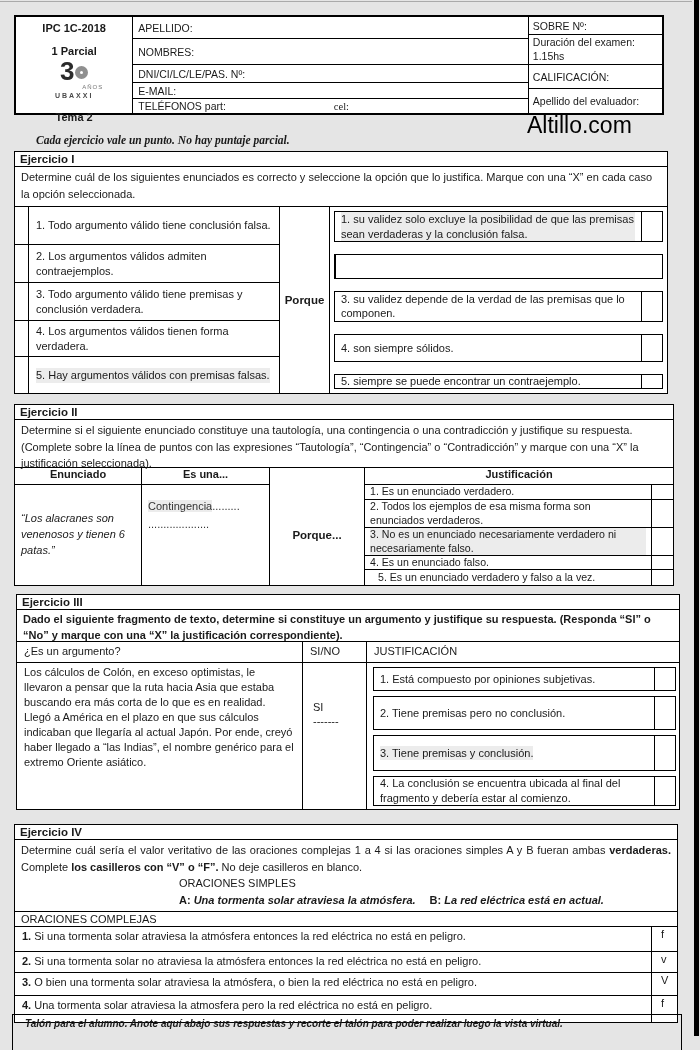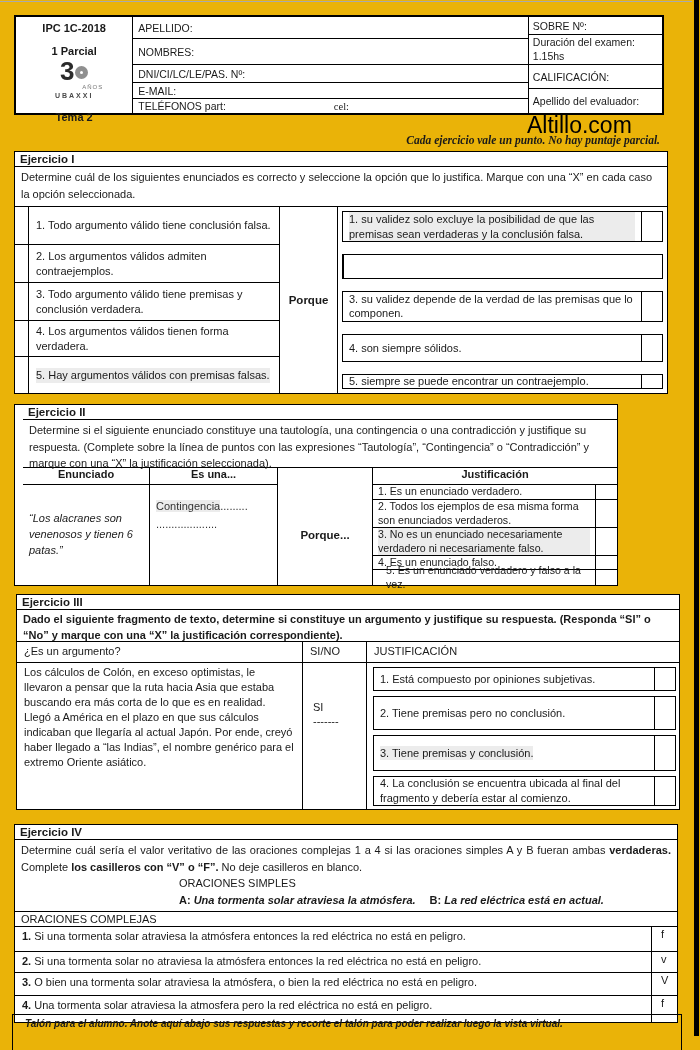--- a/index.html
+++ b/index.html
@@ -1,16 +1,16 @@
 <!DOCTYPE html>
 <html><head>
 <meta charset="utf-8">
 <style>
   html,body{margin:0;padding:0;background:#fff;}
-  .page{position:relative;width:700px;height:1050px;background:#eab308;overflow:hidden;
+  .page{position:relative;width:700px;height:1050px;background:#e5e5e5;overflow:hidden;
         font-family:"Liberation Sans",sans-serif;font-size:11px;color:#1a1a1a;}
   .top-line{position:absolute;left:0;top:1px;width:692px;height:1px;background:#aaa;}
   .right-strip{position:absolute;left:694px;top:0;width:5px;height:1036px;background:#000;}
 
   
   .hdr{position:absolute;left:14px;top:15px;width:650px;height:100px;border:2px solid #000;
        display:flex;box-sizing:border-box;background:#fff;}
   .hdr *{box-sizing:border-box;}
   .hdr-left{width:118px;border-right:1px solid #000;text-align:center;padding-top:5px;}
   .course{font-weight:bold;font-size:11px;}
@@ -34,49 +34,49 @@
   .cel-label{margin-left:108px;font-family:Liberation Serif, serif;}
   .hdr-right{width:135px;border-left:1px solid #000;display:flex;flex-direction:column;}
   .hdr-right .hrow{padding:0 4px;}
   .rr-sobre{height:18px;}
   .rr-dur{height:30px;display:block;padding-top:2px;line-height:1.35;}
   .rr-cal{height:24px;}
   .rr-eval{flex:1;}
 
   
   .watermark{position:absolute;left:527px;top:112px;font-size:23px;color:#000;}
-  .note{position:absolute;left:0;top:134px;width:660px;text-align:right;
-        font-family:"Liberation Serif",serif;font-style:italic;font-weight:bold;font-size:11.5px;}
+  .note{position:absolute;left:0;top:134px;width:660px;text-align:left;
+        font-family:"Liberation Serif",serif;font-style:italic;font-weight:bold;font-size:11.5px;padding-left:36px;}
 
   
   .box{position:absolute;border:1px solid #000;background:#fff;box-sizing:border-box;}
   .box *{box-sizing:border-box;}
   .btitle{font-weight:bold;font-size:11.5px;padding:1px 5px;border-bottom:1px solid #000;}
   .bdesc{padding:2px 6px 3px;border-bottom:1px solid #000;line-height:1.55;}
   .hl{background:#ececec;}
 
   
   .ej1{left:14px;top:151px;width:654px;}
   .ej1-grid{display:flex;height:186px;}
   .ej1-left{width:264px;display:flex;flex-direction:column;}
   .srow{display:flex;border-bottom:1px solid #000;}
   .srow:last-child{border-bottom:none;}
   .s38{height:38px;} .s36{height:36px;}
   .scb{width:14px;border-right:1px solid #000;}
   .stext{flex:1;padding:1px 7px;display:flex;align-items:center;line-height:1.36;}
-  .ej1-porque{width:59px;border-left:1px solid #000;border-right:1px solid #000;
+  .ej1-porque{width:51px;border-left:1px solid #000;border-right:1px solid #000;
               display:flex;align-items:center;justify-content:center;font-weight:bold;font-size:11.5px;}
   .ej1-right{flex:1;padding:4px 4px;display:flex;flex-direction:column;gap:12px;}
   .jbox{border:1px solid #000;display:flex;}
   .jtext{flex:1;padding:1px 6px;display:flex;align-items:center;line-height:1.33;}
   .jcb{width:21px;border-left:1px solid #000;}
   .j31{height:31px;} .j36{height:36px;} .j33{height:15px;}
 
   
-  .ej2{left:14px;top:404px;width:604px;padding-left:8px;}
+  .ej2{left:14px;top:404px;width:660px;}
   .ej2 .bdesc{height:48px;line-height:1.5;}
   .e2hrow{display:flex;height:17px;font-weight:bold;}
   .c-en{width:127px;border-right:1px solid #000;border-bottom:1px solid #000;text-align:center;}
   .c-es{width:128px;border-right:1px solid #000;border-bottom:1px solid #000;text-align:center;}
   .c-pq{width:95px;border-right:1px solid #000;}
   .c-ju{flex:1;border-bottom:1px solid #000;text-align:center;}
   .e2body{display:flex;height:100px;}
   .b-en{width:127px;border-right:1px solid #000;font-style:italic;padding:4px 6px;
         display:flex;align-items:center;line-height:1.45;}
   .b-es{width:128px;border-right:1px solid #000;padding:13px 6px 0;line-height:1.6;color:#333;}

